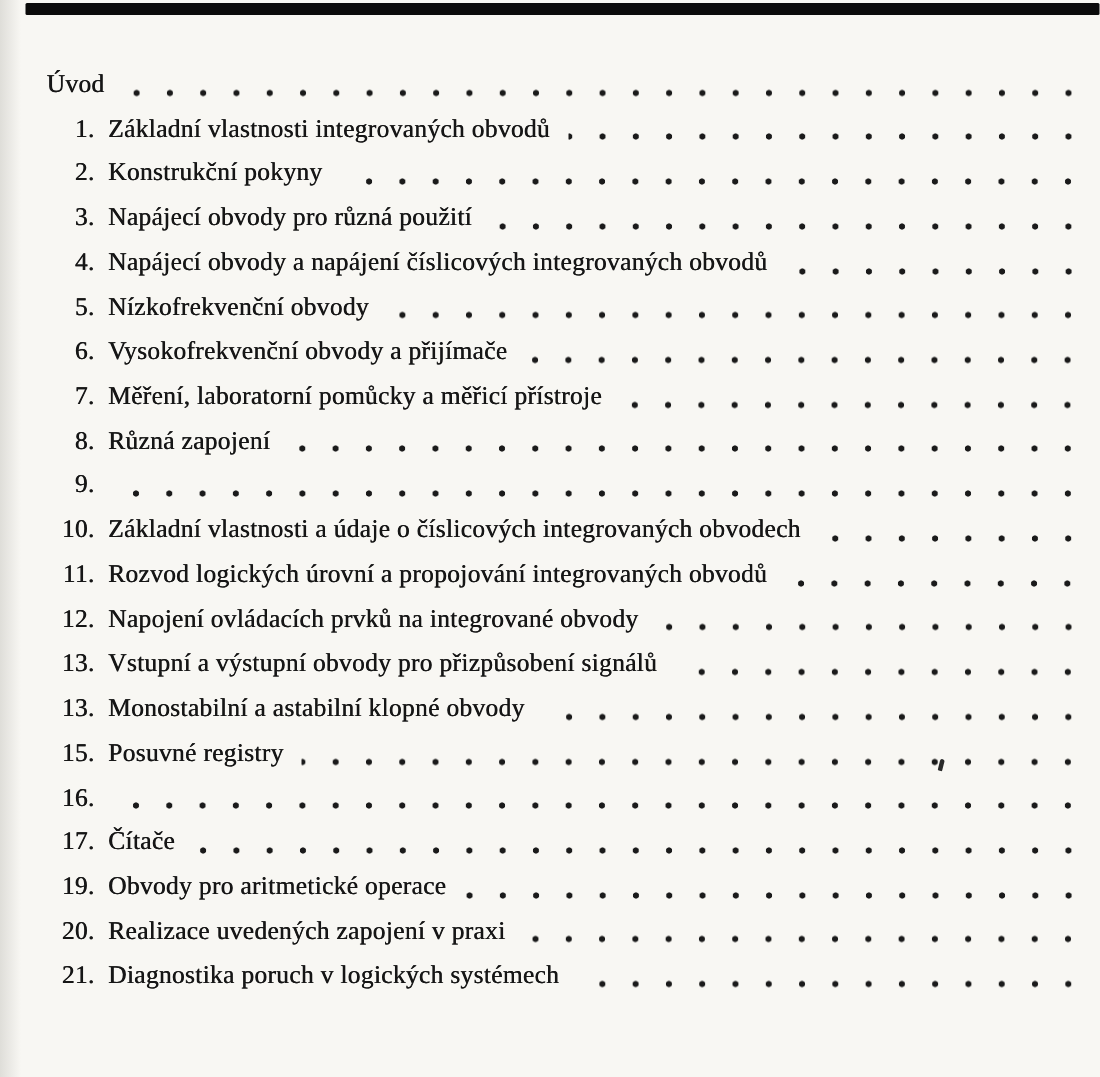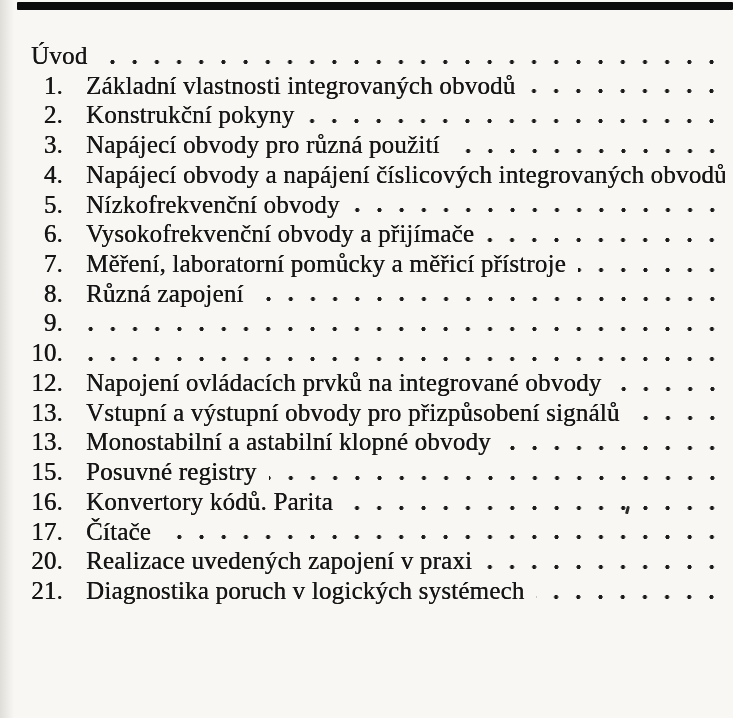--- a/index.html
+++ b/index.html
@@ -20,27 +20,27 @@
     background:linear-gradient(to right, rgba(90,88,80,0.16), rgba(90,88,80,0));
     pointer-events:none;
   }
   .toc{
     position:absolute;top:41px;left:0;right:0;
     padding:0 8px 0 29px;
   }
   .row{
     display:flex;align-items:flex-start;
     height:29.72px;line-height:29.72px;
-    font-size:25px;
+    font-size:17px;
     white-space:nowrap;overflow:hidden;
     letter-spacing:0.2px;
     text-shadow:0.3px 0 0 currentColor;
   }
   .num{flex:0 0 34px;text-align:right;}
-  .title{margin-left:23px;}
+  .title{margin-left:9px;}
   .row.intro .title{margin-left:2px;word-spacing:2px;}
   .leader{
     flex:1 1 auto;min-width:0;align-self:stretch;
     margin-left:12px;
     background-image:radial-gradient(circle, #1a1a1a 1.8px, rgba(0,0,0,0) 2.3px);
     background-size:22.2px 6px;
     background-repeat:repeat-x;
     background-position:right 2px bottom 6px;
   }
   .artifact{
@@ -99,20 +99,26 @@
         <span class="num">8.</span>
         <span class="title">Různá zapojení</span>
         <span class="leader"></span>
       </div>
       <div class="row">
         <span class="num">9.</span>
         <span class="leader"></span>
       </div>
       <div class="row">
         <span class="num">10.</span>
+        <span class="title">Základní vlastnosti a údaje o číslicových integrovaných obvodech</span>
+        <span class="leader"></span>
+      </div>
+      <div class="row">
+        <span class="num">11.</span>
+        <span class="title">Rozvod logických úrovní a propojování integrovaných obvodů</span>
         <span class="leader"></span>
       </div>
       <div class="row">
         <span class="num">12.</span>
         <span class="title">Napojení ovládacích prvků na integrované obvody</span>
         <span class="leader"></span>
       </div>
       <div class="row">
         <span class="num">13.</span>
         <span class="title">Vstupní a výstupní obvody pro přizpůsobení signálů</span>
@@ -123,26 +129,30 @@
         <span class="title">Monostabilní a astabilní klopné obvody</span>
         <span class="leader"></span>
       </div>
       <div class="row">
         <span class="num">15.</span>
         <span class="title">Posuvné registry</span>
         <span class="leader"></span>
       </div>
       <div class="row">
         <span class="num">16.</span>
-        <span class="title">Konvertory kódů. Parita</span>
         <span class="leader"></span>
       </div>
       <div class="row">
         <span class="num">17.</span>
         <span class="title">Čítače</span>
+        <span class="leader"></span>
+      </div>
+      <div class="row">
+        <span class="num">19.</span>
+        <span class="title">Obvody pro aritmetické operace</span>
         <span class="leader"></span>
       </div>
       <div class="row">
         <span class="num">20.</span>
         <span class="title">Realizace uvedených zapojení v praxi</span>
         <span class="leader"></span>
       </div>
       <div class="row">
         <span class="num">21.</span>
         <span class="title">Diagnostika poruch v logických systémech</span>

